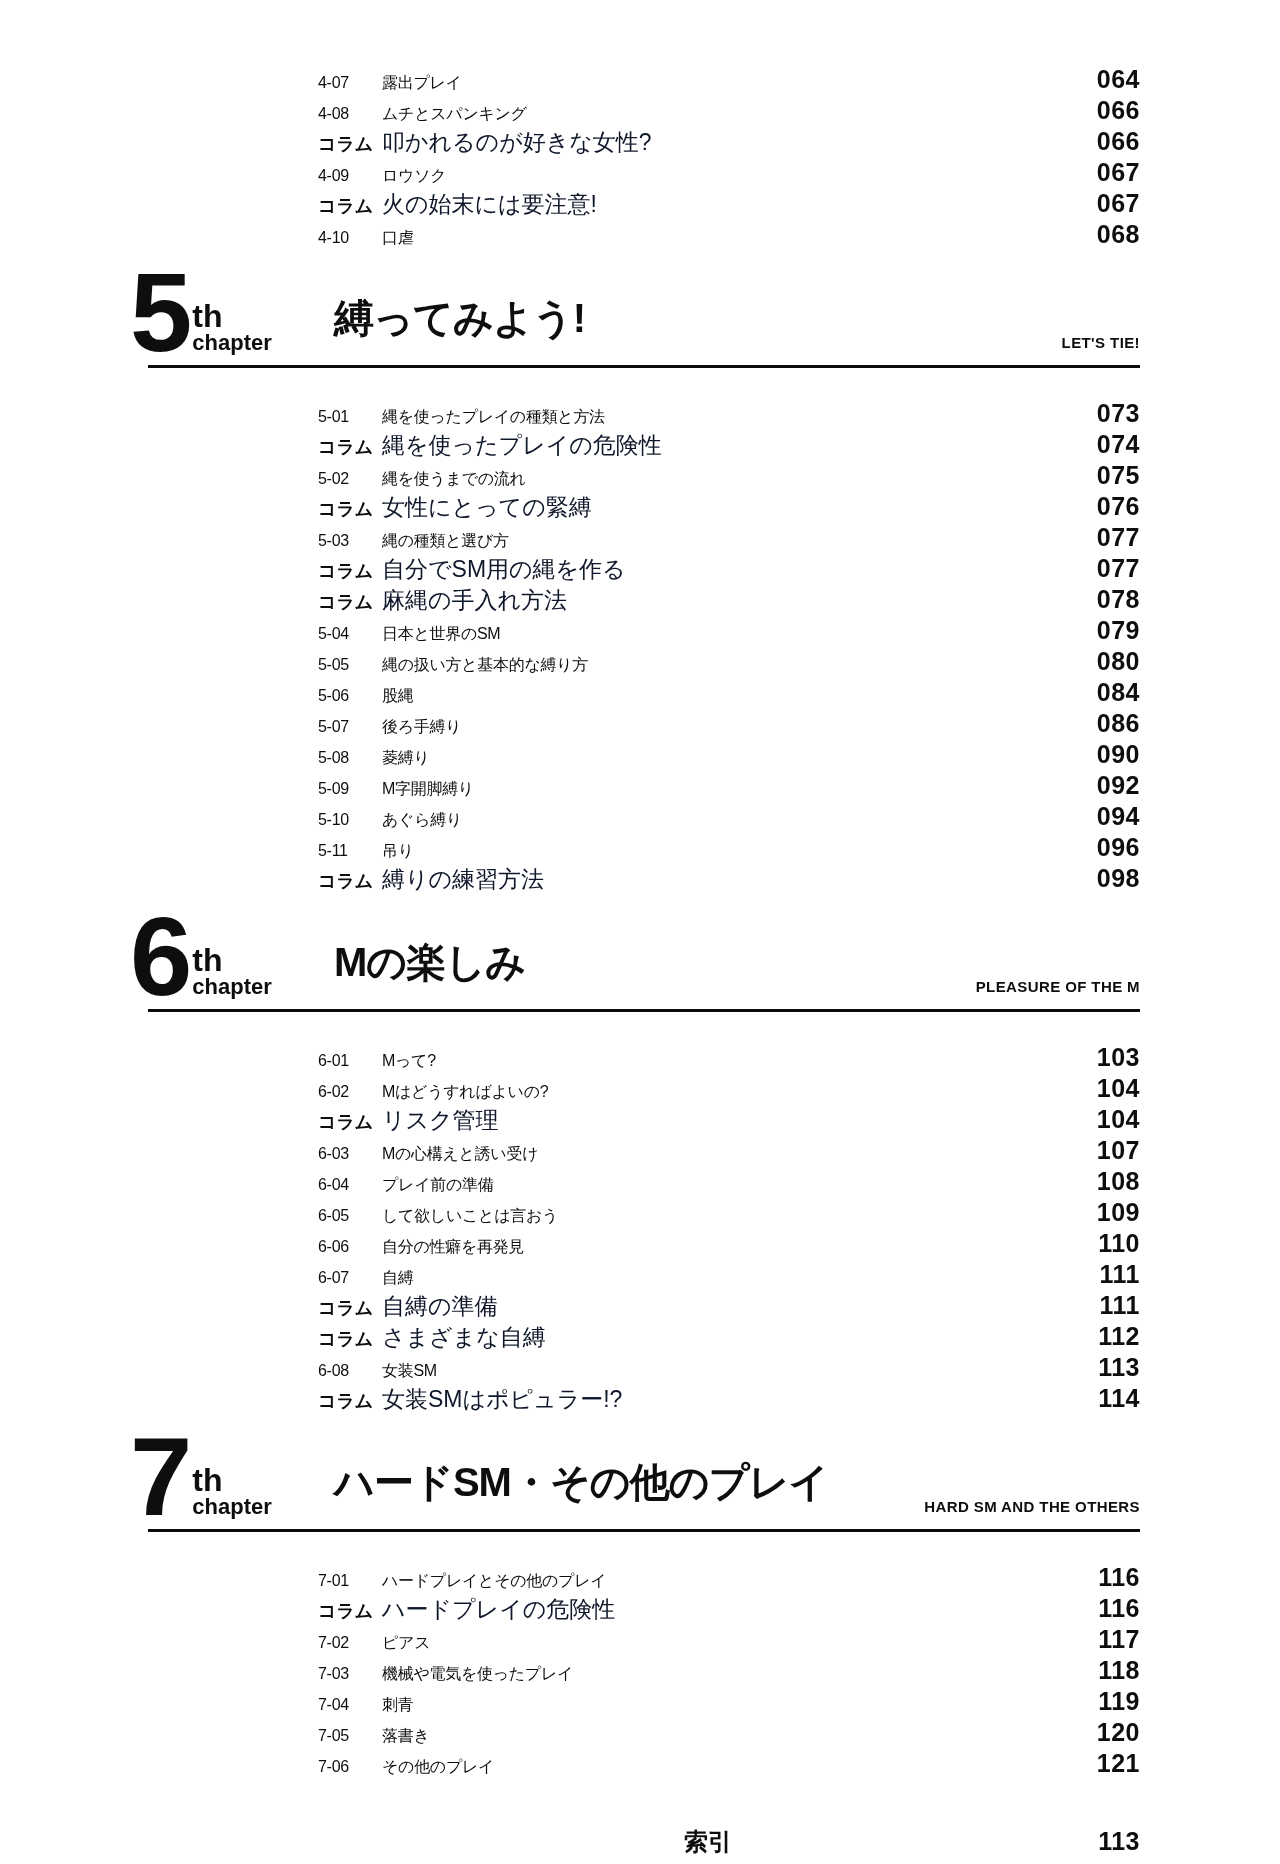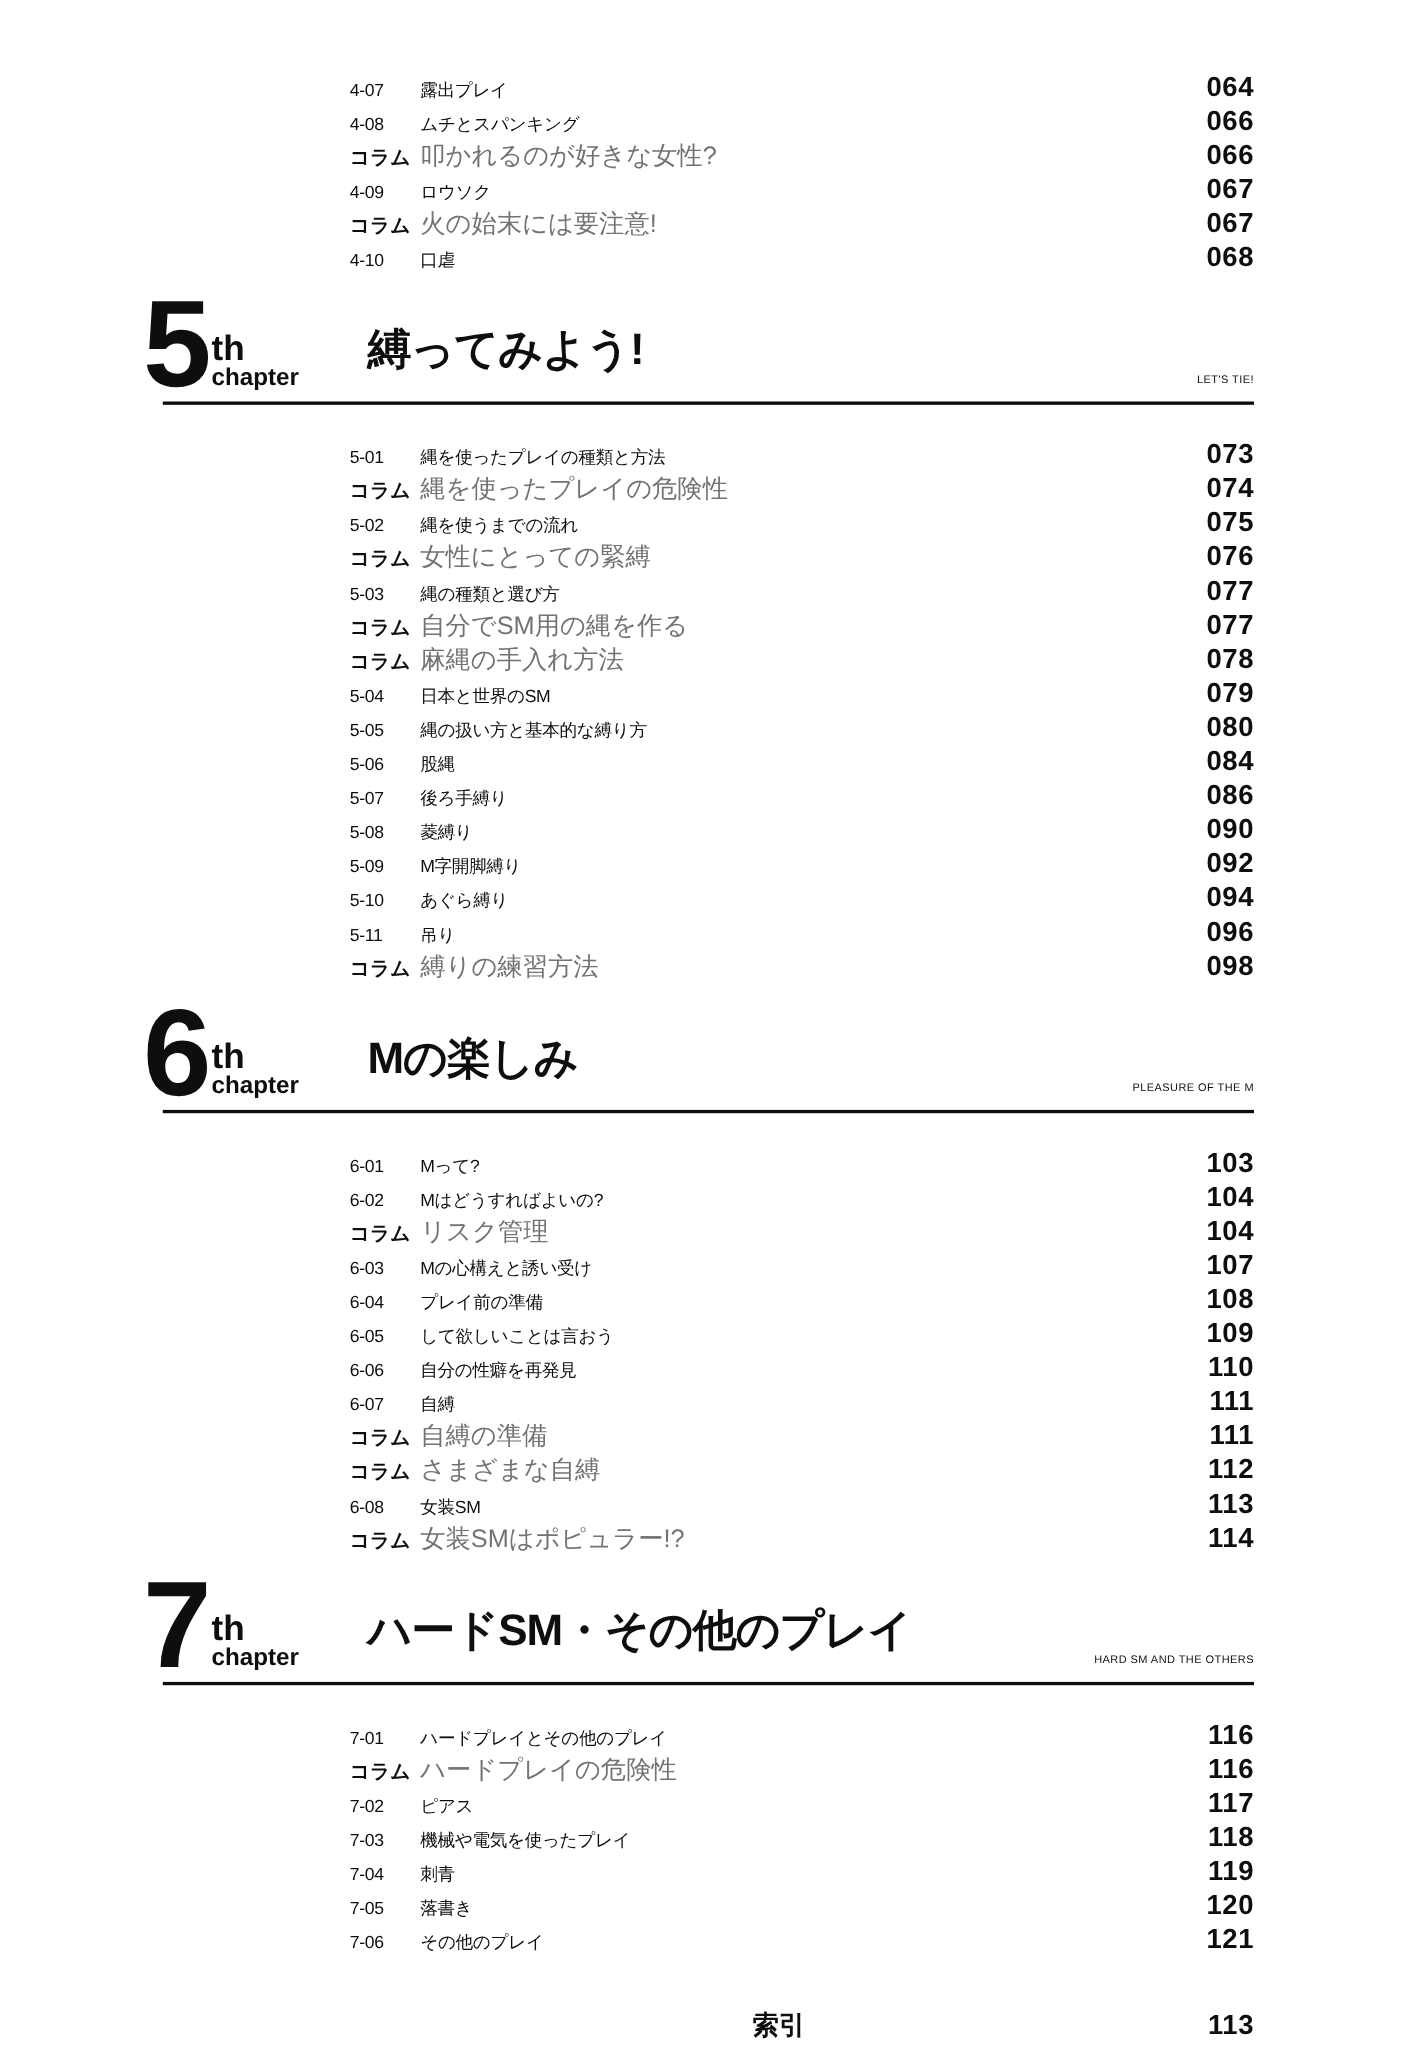--- a/index.html
+++ b/index.html
@@ -59,21 +59,21 @@
     font-weight: 400;
     letter-spacing: -0.3px;
   }
   .toc-row.column .row-num {
     font-size: 18px;
     font-weight: 700;
   }
   .toc-row.column .row-title {
     font-size: 23px;
     font-weight: 400;
-    color: #737373;
+    color: #0f172a;
   }
 
   .toc.back .toc-row { height: 36px; }
   .toc.back .toc-row * { line-height: 36px; text-align: center; }
   .toc-row.back .row-title {
     font-size: 24px;
     font-weight: 700;
   }
 
   
@@ -114,22 +114,22 @@
     margin: 16px;
     font-size: 40px;
     font-weight: 700;
     line-height: 1;
     letter-spacing: -1px;
     white-space: nowrap;
   }
   .ch-sub {
     margin-left: auto;
     margin-bottom: 3px;
-    font-size: 10px;
-    font-weight: 400;
+    font-size: 15px;
+    font-weight: 700;
     letter-spacing: 0.4px;
     white-space: nowrap;
   }
   .ch-rule {
     height: 3px;
     background: #0c0c0c;
     margin: 11px 140px 0 148px;
   }
 </style>
 </head>

